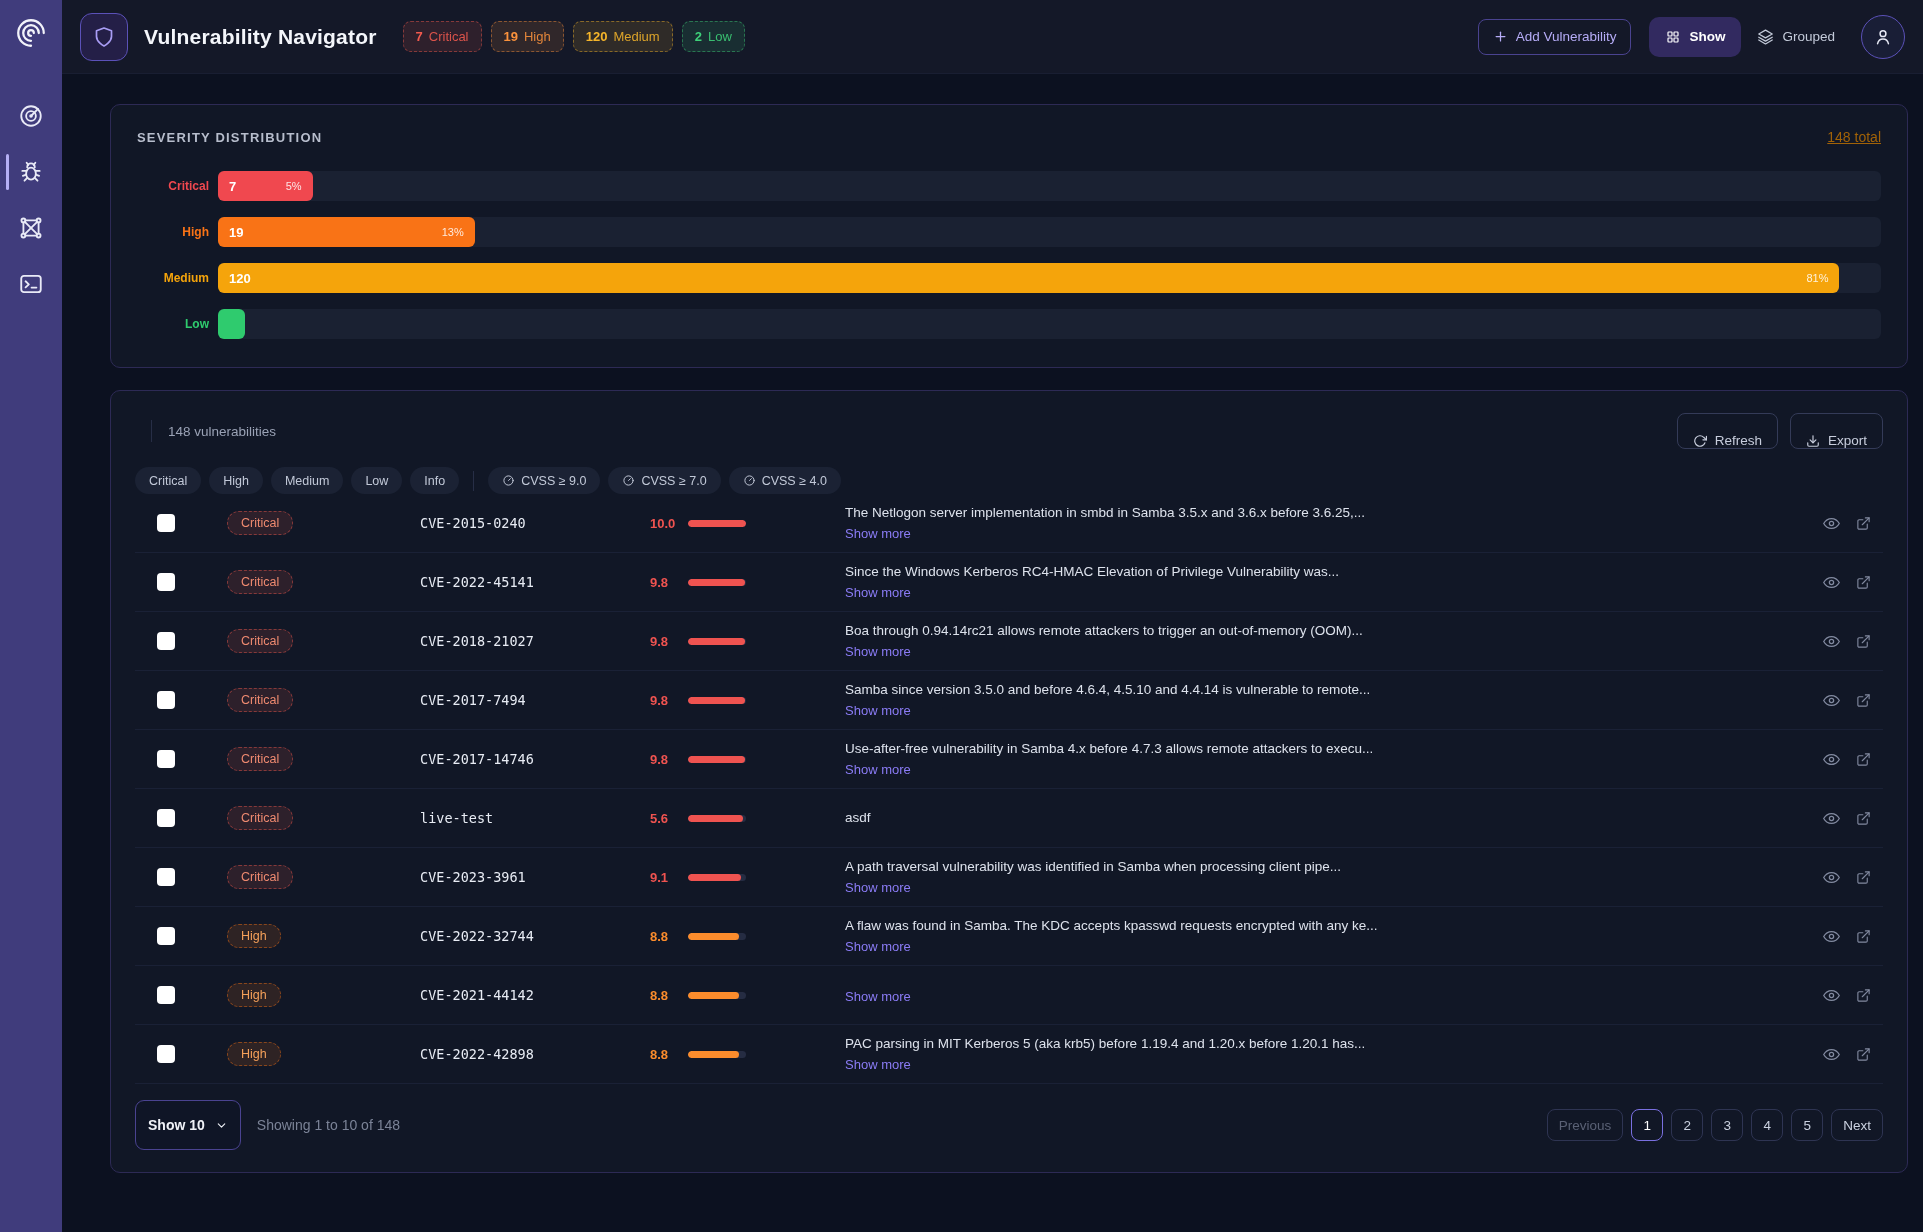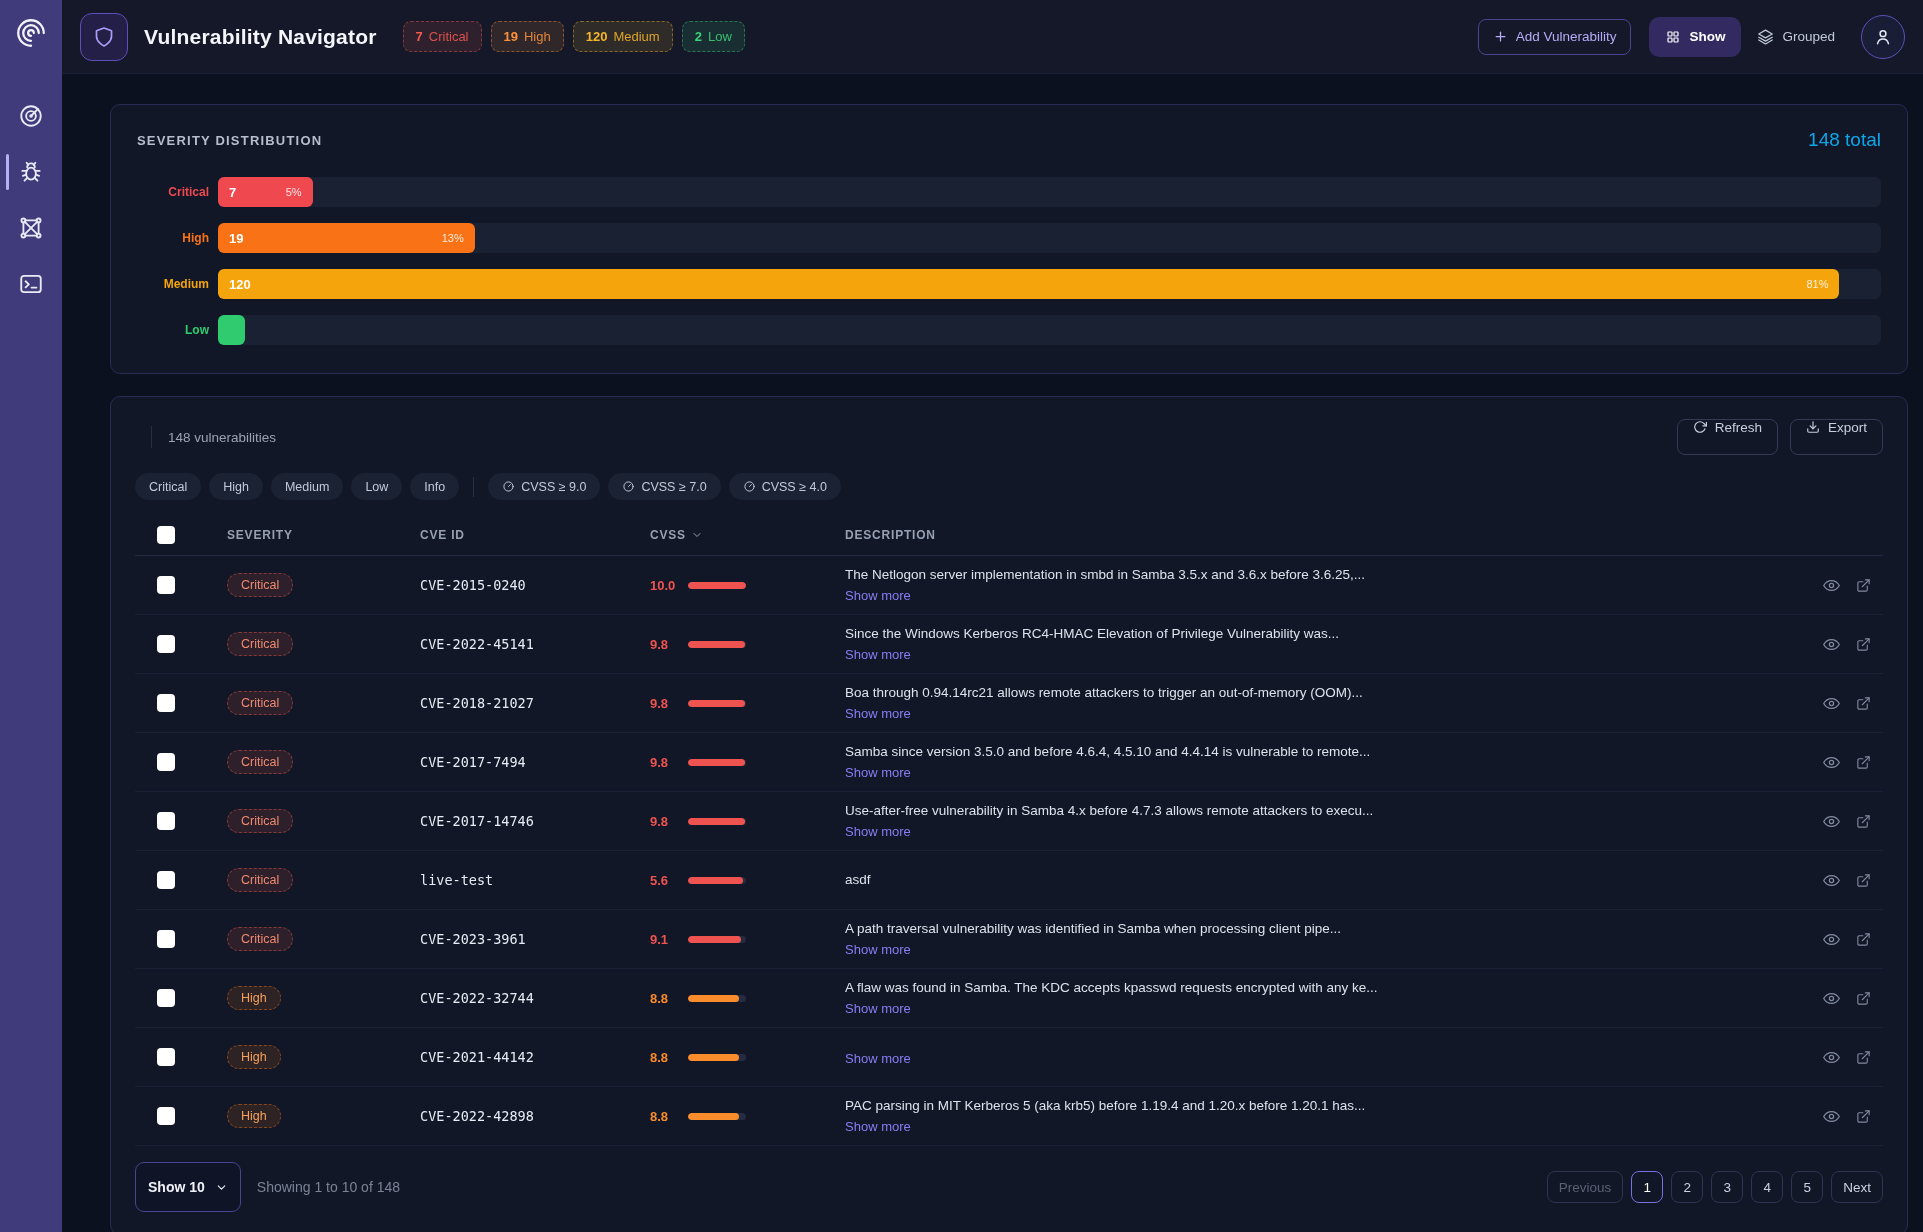--- a/index.html
+++ b/index.html
@@ -28,40 +28,40 @@
   .view-grouped { height: 40px; padding: 0 10px; color: #c3cad9; margin-left: 6px; }
   .avatar { width: 44px; height: 44px; border-radius: 50%; background: #191e36; border: 1.5px solid #5b51b8; display: flex; align-items: center; justify-content: center; color: #e8eaf6; margin-left: 16px; flex: none; }
 
   
   #main { margin-left: 62px; padding: 30px 15px 0 48px; }
   .panel { background: #111726; border: 1px solid #2d2a55; border-radius: 10px; }
 
   #severity-panel { padding: 24px 26px 28px 26px; }
   .sev-head { display: flex; justify-content: space-between; align-items: center; margin-bottom: 26px; }
   .sev-title { font-size: 13px; font-weight: bold; letter-spacing: 1.2px; color: #b7bdcc; }
-  .sev-total { font-size: 19px; color: #0ea5e9; }
+  .sev-total { font-size: 14px; color: #a16207; text-decoration: underline; }
   .bar-row { display: flex; align-items: center; margin-bottom: 16px; }
   .bar-row:last-child { margin-bottom: 0; }
   .bar-label { width: 72px; text-align: right; font-size: 12px; font-weight: bold; margin-right: 9px; flex: none; }
   .bar-track { flex: 1; height: 30px; background: #1a2132; border-radius: 6px; position: relative; }
   .bar-fill { height: 30px; border-radius: 6px; display: flex; align-items: center; justify-content: space-between; padding: 0 11px; min-width: 26px; }
   .bar-val { font-size: 13px; font-weight: bold; color: #fff; }
   .bar-pct { font-size: 11px; color: rgba(255,255,255,.85); }
 
   #list-panel { margin-top: 22px; padding: 22px 24px; }
   .toolbar { display: flex; align-items: center; }
   .search-wrap { position: relative; width: 320px; flex: none; }
   .search-input { width: 100%; height: 38px; background: #0f1526; border: 1px solid #5b50c0; border-radius: 9px; color: #dfe3ee; font-size: 13.5px; padding: 0 34px; outline: none; font-family: "Liberation Sans", sans-serif; }
   .search-input::placeholder { color: #6d7690; }
   .search-ico { position: absolute; left: 11px; top: 11px; color: #7d8498; }
   .help-ico { position: absolute; right: 10px; top: 11px; color: #6d7690; cursor: pointer; }
   .tb-divider { width: 1px; height: 22px; background: #272e46; margin: 0 16px; }
   .result-count { font-size: 13.5px; color: #9aa2b5; white-space: nowrap; }
   .tb-actions { margin-left: auto; display: flex; gap: 12px; }
-  .ghost-btn { height: 36px; padding: 0 15px; border: 1px solid #343b58; border-radius: 8px; color: #c8cedd; font-size: 13.5px; display: flex; align-items: flex-start; gap: 8px; background: transparent; font-family: inherit; cursor: pointer; }
+  .ghost-btn { height: 36px; padding: 0 15px; border: 1px solid #343b58; border-radius: 8px; color: #c8cedd; font-size: 13.5px; display: flex; align-items: flex-end; gap: 8px; background: transparent; font-family: inherit; cursor: pointer; }
 
   .chips { display: flex; align-items: center; gap: 8px; margin-top: 18px; }
   .chip { height: 27px; padding: 0 14px; background: #1b2234; border-radius: 14px; color: #c2c9d8; font-size: 12.5px; display: flex; align-items: center; gap: 6px; cursor: pointer; white-space: nowrap; }
   .chip-divider { width: 1px; height: 20px; background: #272e46; margin: 0 6px; }
 
   
   .thead { display: flex; align-items: center; height: 42px; border-bottom: 1px solid #232b44; margin-top: 14px; }
   .col-check { width: 92px; padding-left: 22px; flex: none; }
   .col-sev { width: 193px; flex: none; }
   .col-cve { width: 230px; flex: none; }
@@ -322,37 +322,20 @@
           <span class="icon">
             <svg width="13" height="13" viewBox="0 0 24 24" fill="none" stroke="currentColor" stroke-width="1.8" stroke-linecap="round" stroke-linejoin="round">
               <circle cx="12" cy="12" r="8.5"></circle>
               <path d="M12 12l3.5-3.5"></path>
             </svg>
           </span>
           <span>CVSS ≥ 4.0</span>
         </div>
       </div>
 
-    <div class="thead">
-      <div class="col-check">
-          <div class="checkbox"></div>
-        </div>
-      <div class="col-sev th">SEVERITY</div>
-      <div class="col-cve th">CVE ID</div>
-      <div class="col-cvss th th-flex">
-        <span>CVSS</span>
-        <span class="icon">
-            <svg width="12" height="12" viewBox="0 0 24 24" fill="none" stroke="currentColor" stroke-width="2" stroke-linecap="round" stroke-linejoin="round">
-              <polyline points="6 9 12 15 18 9"></polyline>
-            </svg>
-          </span>
-      </div>
-      <div class="col-desc th">DESCRIPTION</div>
-      <div class="col-actions"></div>
-    </div>
 
     <div id="tbody">
         <div class="trow">
           <div class="col-check">
             <div class="checkbox"></div>
           </div>
           <div class="col-sev"><span class="badge" style="color: rgb(239, 138, 112); background: rgba(242, 90, 78, 0.13); border: 1px dashed rgba(242, 90, 78, 0.45);">Critical</span></div>
           <div class="col-cve"><span class="mono">CVE-2015-0240</span></div>
           <div class="col-cvss">
             <span class="score" style="color: rgb(239, 83, 80);">10.0</span>

